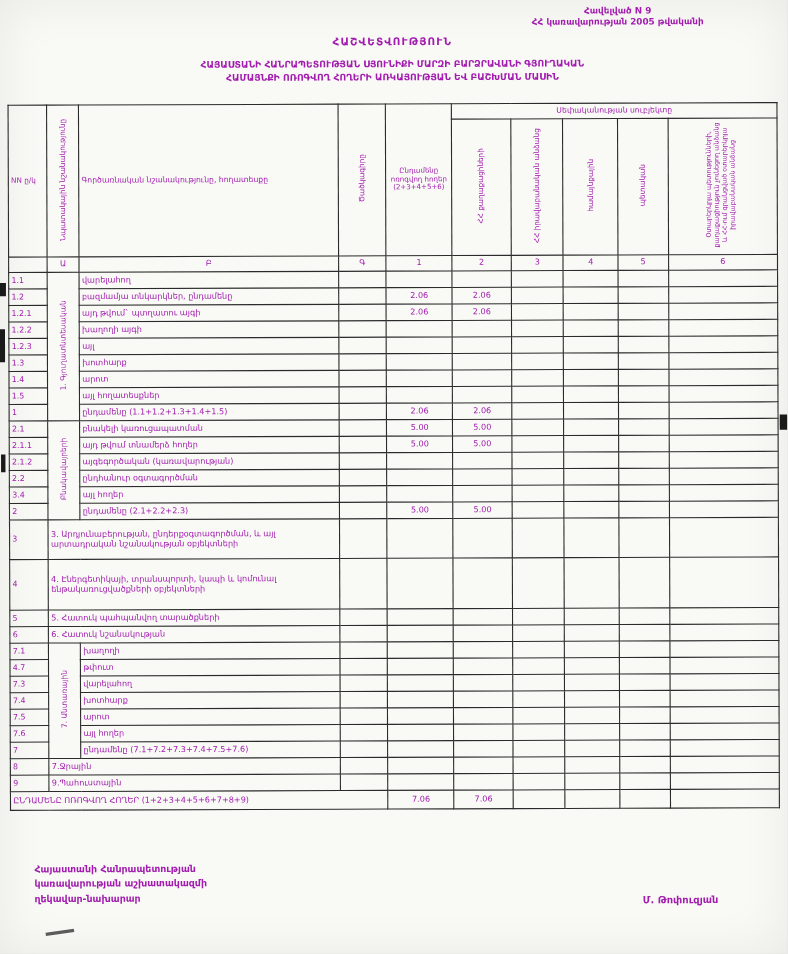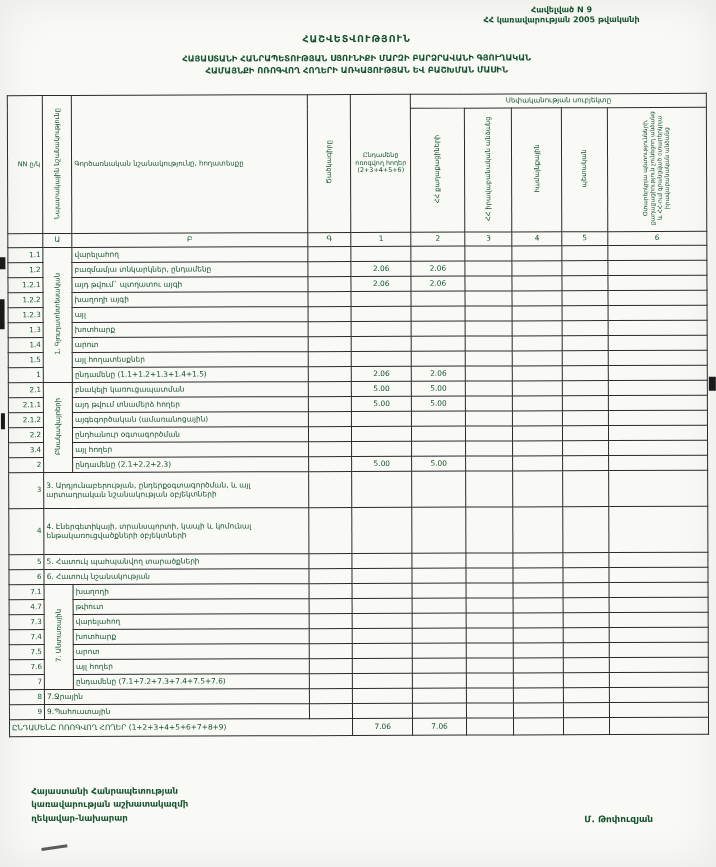--- a/index.html
+++ b/index.html
@@ -1,18 +1,18 @@
 <!DOCTYPE html>
 <html><head>
 <meta charset="utf-8">
 <style>
   html,body{margin:0;padding:0;background:#e8e8e6;}
   .page{
     position:relative;width:716px;height:867px;margin:0 auto;
-    background:#f9f9f6;color:#14532d;overflow:hidden;
+    background:#f9f9f6;color:#a21caf;overflow:hidden;
     font-family:"DejaVu Sans",sans-serif;
     box-shadow:inset 0 0 45px rgba(0,0,0,0.07);
   }
   .skew{position:absolute;inset:0;transform:rotate(-0.2deg);}
   
   .annex{position:absolute;top:6px;right:18px;width:270px;text-align:center;
     font-size:8px;font-weight:bold;line-height:1.25;}
   .report-heading{position:absolute;top:33px;left:0;width:100%;text-align:center;
     font-size:9.5px;font-weight:bold;letter-spacing:1px;}
   .title-lines{position:absolute;top:52px;left:0;width:100%;text-align:center;
@@ -26,34 +26,34 @@
   table.report th,table.report td{
     border:1px solid #2b2b2b;padding:0 2px;overflow:hidden;
     font-weight:normal;vertical-align:middle;
   }
   thead tr.owners-row{height:124px;}
   thead tr.group-row{height:14px;}
   thead tr.letters-row{height:13px;}
   th.group-h{font-size:7px;text-align:center;}
   th.small-h{font-size:6.4px;text-align:center;white-space:normal;}
   th.desc-h{font-size:7px;text-align:left;white-space:normal;}
-  th.nn-h{font-size:6.6px;text-align:right;white-space:normal;}
+  th.nn-h{font-size:6.6px;text-align:left;white-space:normal;}
   .vert{
     writing-mode:vertical-rl;transform:rotate(180deg);
     display:inline-block;max-height:120px;white-space:normal;
     font-size:6.6px;text-align:center;line-height:1.25;
   }
   th.owner{text-align:center;}
   th.owner-long .vert{font-size:5.8px;max-height:118px;}
   td.letter{text-align:center;font-size:7.4px;height:13px;}
   tbody tr{height:15px;}
   tbody tr.h36{height:36px;}
   tbody tr.h46{height:46px;}
   tbody tr.grand{height:17px;font-weight:bold;}
-  td.c-num{text-align:right;font-size:7.2px;}
+  td.c-num{text-align:left;font-size:7.2px;}
   td.c-section{text-align:center;}
   td.c-section .vert{font-size:6.8px;}
   td.c-label{text-align:left;white-space:nowrap;font-size:7.4px;}
   td.c-label.wrap{white-space:normal;}
   td.c-code{}
   td.c-val{text-align:center;font-size:7.4px;}
   
   .footer{position:absolute;left:30px;top:784px;width:656px;font-size:8.6px;font-weight:bold;line-height:1.55;}
   .signature{position:absolute;left:553px;top:30px;font-size:9px;font-weight:bold;}
   
@@ -243,21 +243,21 @@
             <td class="c-code"></td>
             <td class="c-val">5.00</td>
             <td class="c-val">5.00</td>
             <td class="c-val"></td>
             <td class="c-val"></td>
             <td class="c-val"></td>
             <td class="c-val"></td>
           </tr>
           <tr>
             <td class="c-num">2.1.2</td>
-            <td class="c-label">այգեգործական (ամառանոցային)</td>
+            <td class="c-label">այգեգործական (կառավարության)</td>
             <td class="c-code"></td>
             <td class="c-val"></td>
             <td class="c-val"></td>
             <td class="c-val"></td>
             <td class="c-val"></td>
             <td class="c-val"></td>
             <td class="c-val"></td>
           </tr>
           <tr>
             <td class="c-num">2.2</td>

